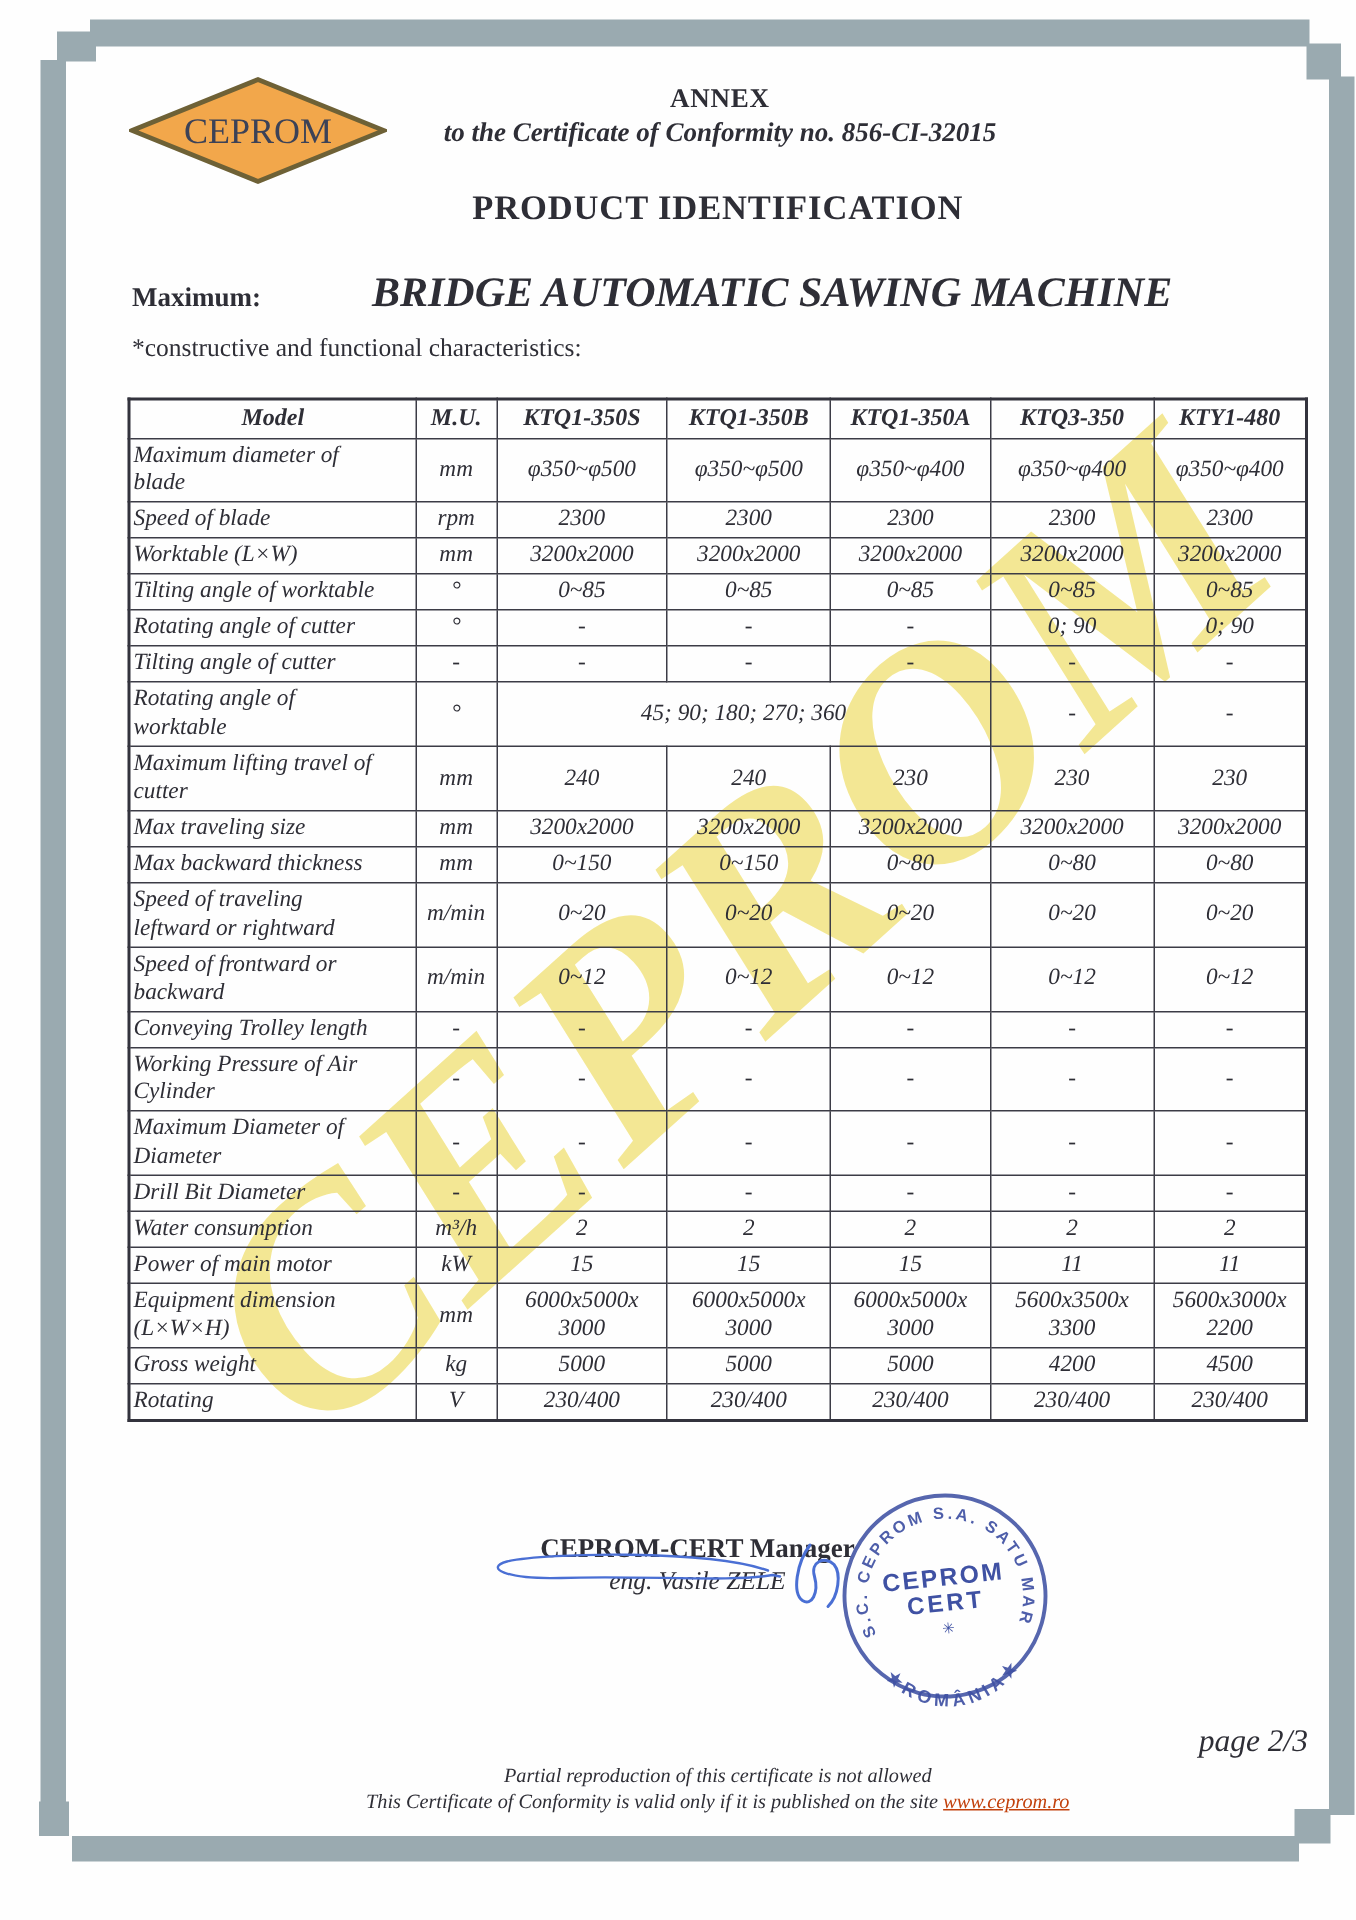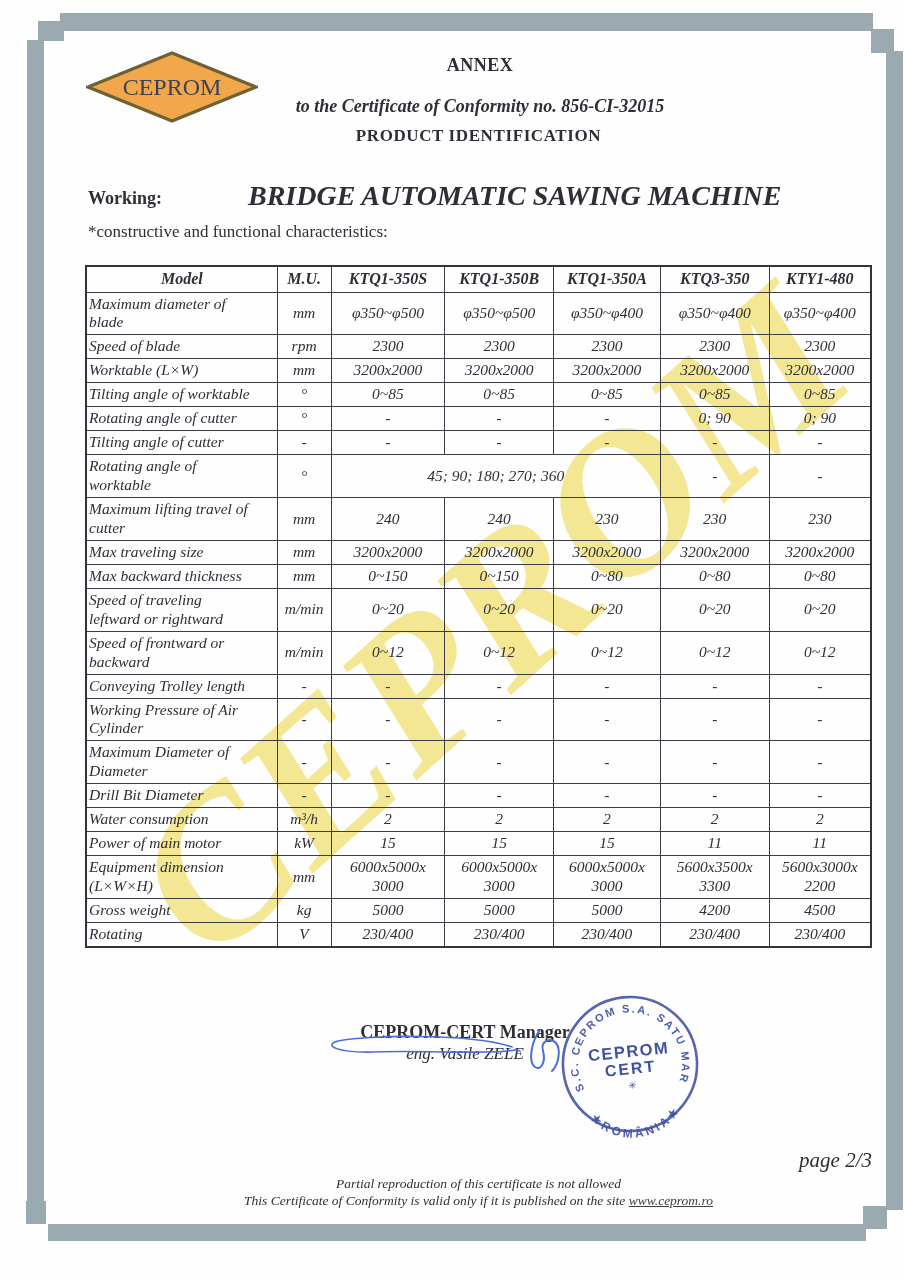--- a/index.html
+++ b/index.html
@@ -24,23 +24,23 @@
     position:absolute; left:-60px; top:518px; width:1100px; z-index:0;
     transform:rotate(-42deg); text-align:center;
     font-size:205px; font-weight:bold; font-style:italic;
     color:#f3e68c; letter-spacing:2px; line-height:1; opacity:.92;
     pointer-events:none; white-space:nowrap;
   }
   
   .logo-wrap { position:absolute; left:86px; top:50px; width:172px; height:74px; z-index:1; }
   .annex { position:absolute; left:180px; top:55px; width:600px; text-align:center; z-index:1; }
   .annex .t1 { font-size:18px; font-weight:bold; letter-spacing:.5px; }
-  .annex .t2 { font-size:18px; font-weight:bold; font-style:italic; margin-top:20px; }
+  .annex .t2 { font-size:18px; font-weight:bold; font-style:italic; margin-top:2px; }
   .prod-id { position:absolute; left:85px; top:126px; width:787px; text-align:center;
-             font-size:17px; font-weight:bold; letter-spacing:.6px; z-index:1; }
+             font-size:23px; font-weight:bold; letter-spacing:.6px; z-index:1; }
   .product-row { position:absolute; left:88px; top:180px; width:784px; display:flex; z-index:1; }
   .product-row .plabel { font-size:18px; font-weight:bold; width:160px; padding-top:8px; }
   .product-row .pname  { flex:1; font-size:28px; font-weight:bold; font-style:italic; }
   .caption { position:absolute; left:88px; top:222px; font-size:17px; z-index:1; }
   
   table.spec {
     position:absolute; left:85px; top:248px; width:787px; z-index:1;
     border-collapse:collapse; background:transparent;
     font-size:15.5px; font-style:italic;
   }
@@ -59,21 +59,21 @@
   .sig-block .s2 { font-size:17px; font-weight:normal; font-style:italic; margin-top:1px; }
   .sig-svg  { position:absolute; left:322px; top:1020px; z-index:2; }
   .stamp    { position:absolute; left:556px; top:990px; z-index:2; transform:rotate(-6deg); }
   
   .pagenum { position:absolute; left:85px; top:1148px; width:787px; text-align:right;
              font-size:21px; font-style:italic; z-index:1; }
   .foot1 { position:absolute; left:85px; top:1176px; width:787px; text-align:center;
            font-size:13.5px; font-style:italic; z-index:1; }
   .foot2 { position:absolute; left:85px; top:1193px; width:787px; text-align:center;
            font-size:13.5px; font-style:italic; z-index:1; }
-  .foot2 a, .link { color:#404040; text-decoration:underline; cursor:pointer;font-family:Liberation Serif, serif; }
+  .foot2 a, .link { color:#c2410c; text-decoration:underline; cursor:pointer;font-family:Liberation Serif, serif; }
 </style>
 </head>
 <body>
 
 <div class="page">
 
   <div>
     <div class="fbar f-top"></div>
     <div class="fbar f-tl"></div>
     <div class="fbar f-left"></div>
@@ -94,21 +94,21 @@
   </div>
 
   <div class="annex">
     <div class="t1">ANNEX</div>
     <div class="t2">to the Certificate of Conformity no. 856-CI-32015</div>
   </div>
 
   <div class="prod-id">PRODUCT IDENTIFICATION</div>
 
   <div class="product-row">
-    <div class="plabel">Working:</div>
+    <div class="plabel">Maximum:</div>
     <div class="pname">BRIDGE AUTOMATIC SAWING MACHINE</div>
   </div>
 
   <div class="caption">*constructive and functional characteristics:</div>
 
   <table class="spec">
     <colgroup>
       <col style="width:192px">
         <col style="width:54px">
         <col style="width:114px">

